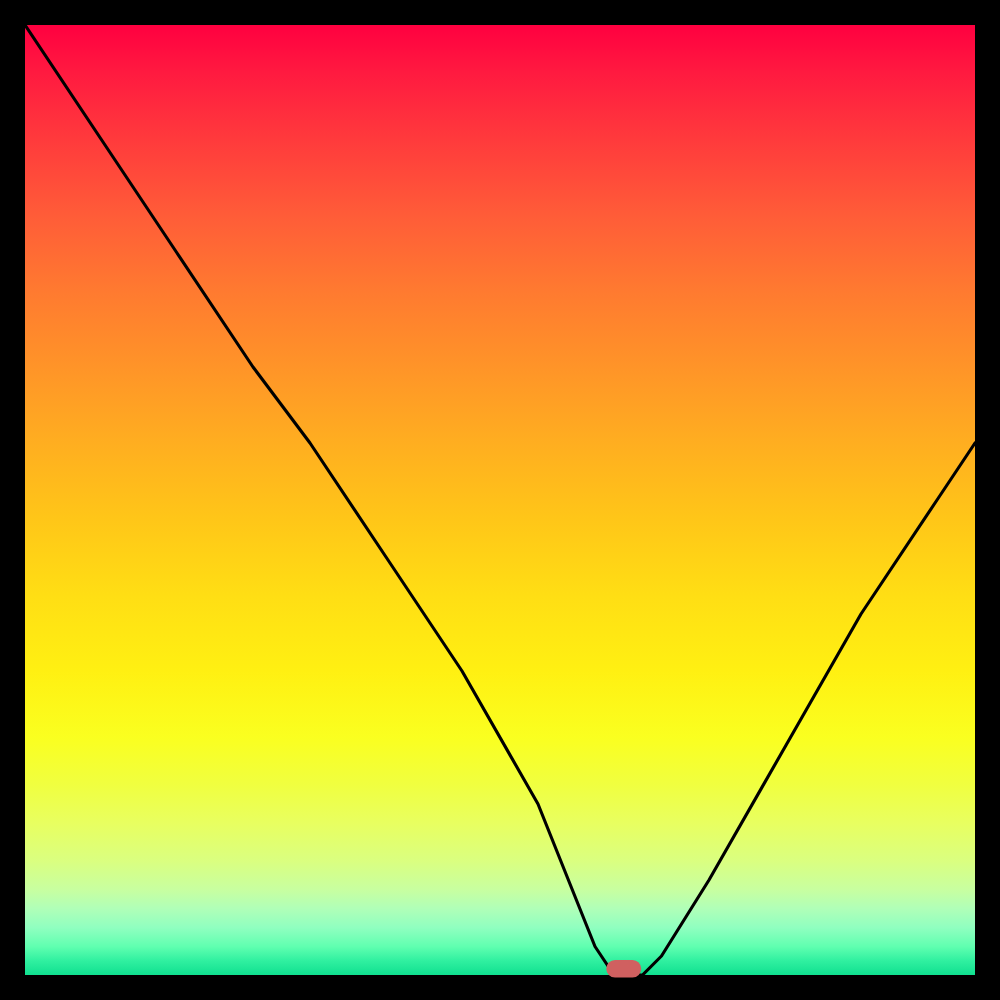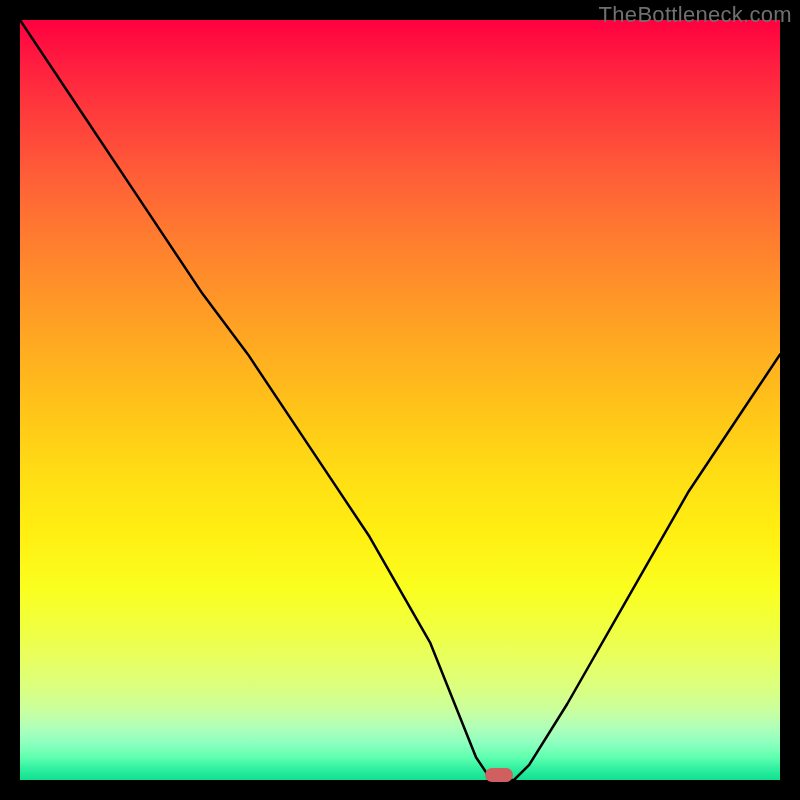--- a/index.html
+++ b/index.html
@@ -76,14 +76,13 @@
 
 <div class="chart-container">
   <div class="plot-area"></div>
 
   <svg class="curve-svg" viewBox="0 0 760 760">
     <path id="curve-path" fill="none" stroke="#000000" stroke-width="2.5" stroke-linejoin="round" stroke-linecap="round" d="M0.0 0.0 L60.8 91.2 L121.6 182.4 L182.4 273.6 L228.0 334.4 L288.8 425.6 L349.6 516.8 L410.4 623.2 L440.8 699.2 L456.0 737.2 L471.2 760.0 L478.8 760.0 L494.0 760.0 L509.2 744.8 L547.2 684.0 L608.0 577.6 L668.8 471.2 L729.6 380.0 L760.0 334.4"></path>
   </svg>
 
   <div id="marker" class="marker" style="left: 498.8px; top: 775px; background: rgb(208, 96, 96);"></div>
 
-  <div class="watermark">TheBottleneck.com</div>
 </div>
 
 </body></html>

